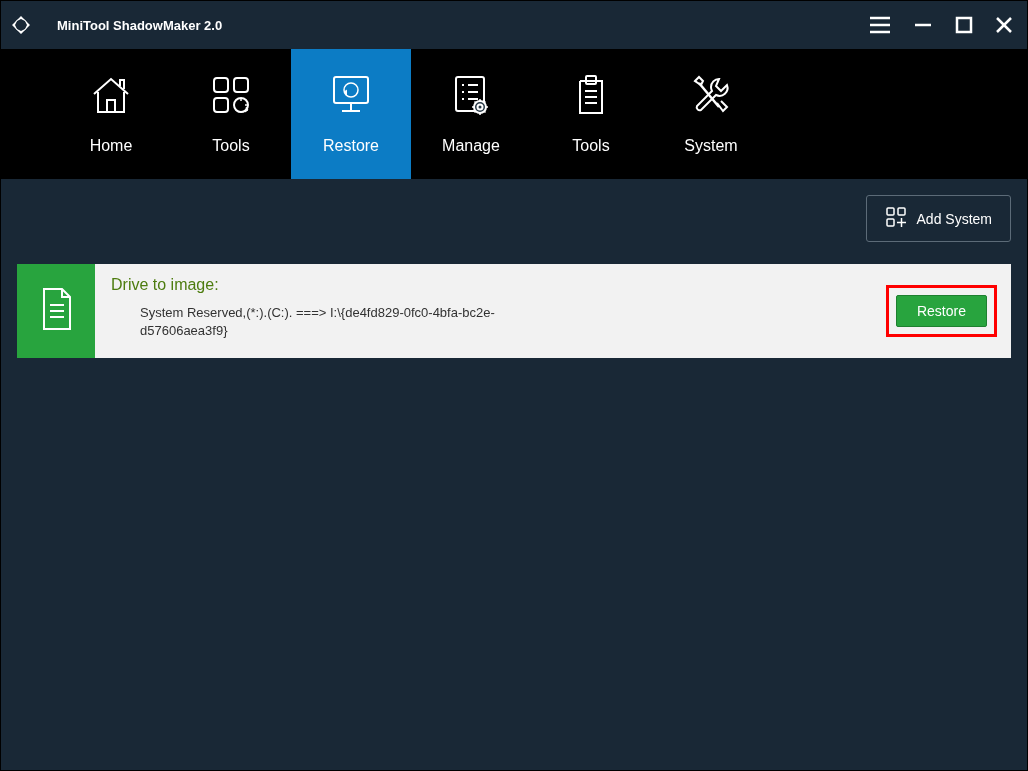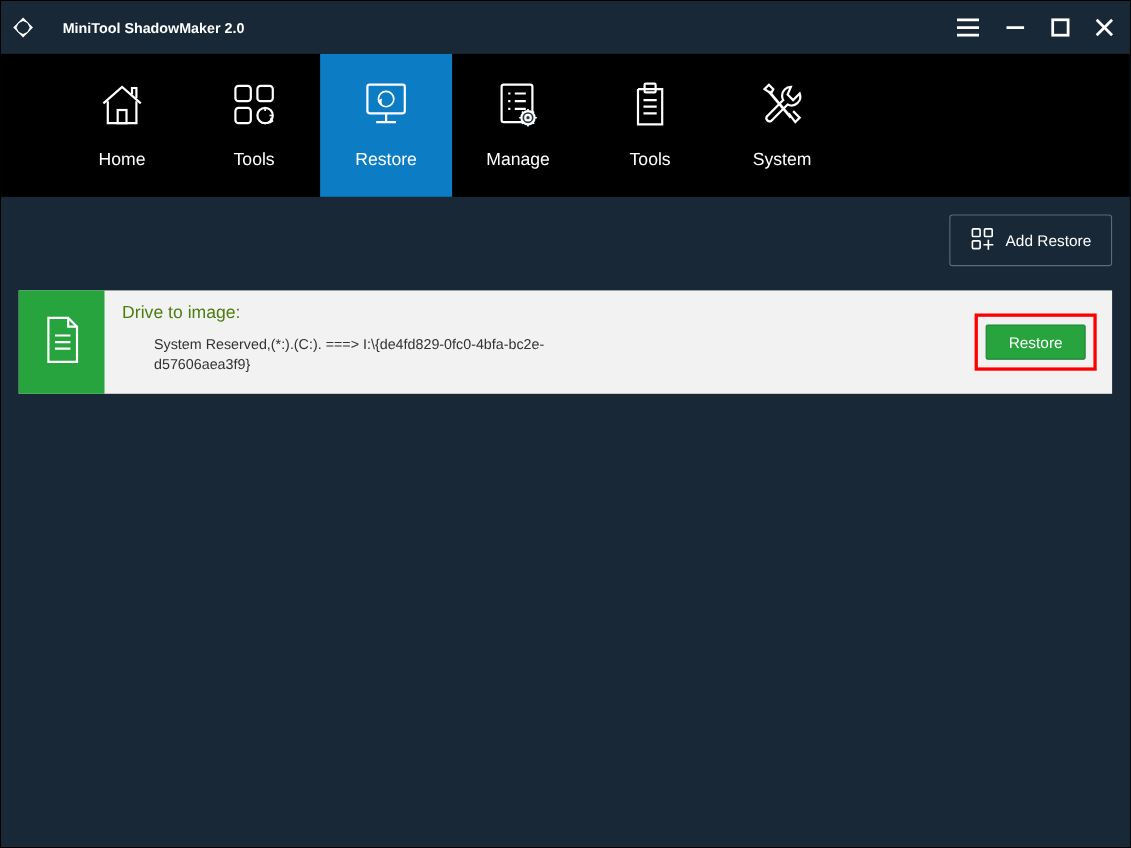--- a/index.html
+++ b/index.html
@@ -323,21 +323,21 @@
       <button class="add-backup-btn">
         <span>
           <svg width="22" height="22" viewBox="0 0 22 22" fill="none" stroke="#fff" stroke-width="1.5">
             <rect x="2" y="2" width="7" height="7" rx="1"></rect>
             <rect x="13" y="2" width="7" height="7" rx="1"></rect>
             <rect x="2" y="13" width="7" height="7" rx="1"></rect>
             <line x1="16.5" y1="12" x2="16.5" y2="21"></line>
             <line x1="12" y1="16.5" x2="21" y2="16.5"></line>
           </svg>
         </span>
-        <span>Add Restore</span>
+        <span>Add System</span>
       </button>
     </div>
 
     <div class="backup-item">
       <div class="backup-icon-section">
         <span>
           <svg width="40" height="48" viewBox="0 0 40 48" fill="none" stroke="#fff" stroke-width="2">
             <path d="M8 4 L26 4 L34 12 L34 44 L8 44 Z"></path>
             <path d="M26 4 L26 12 L34 12"></path>
             <line x1="14" y1="20" x2="28" y2="20"></line>

